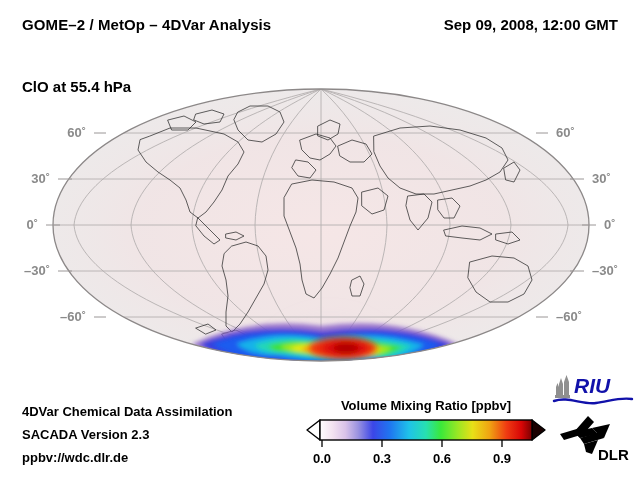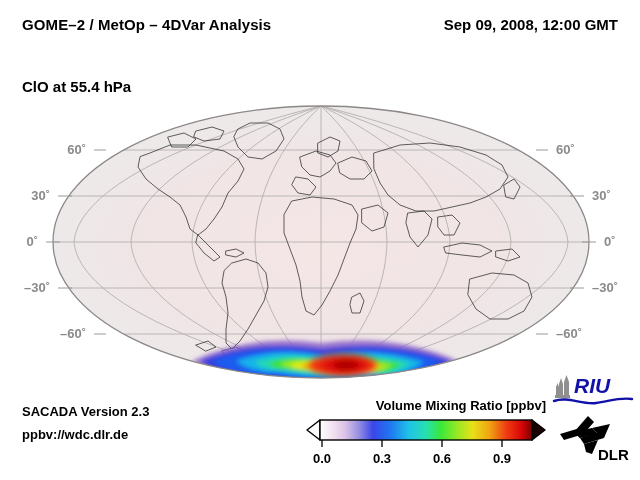--- a/index.html
+++ b/index.html
@@ -41,21 +41,21 @@
     top: 16px;
     font-size: 15px;
     font-weight: bold;
     white-space: nowrap;
   }
 
   
   #map-panel {
     position: absolute;
     left: 0px;
-    top: 101px;
+    top: 84px;
     width: 640px;
     height: 300px;
   }
   #map-svg {
     display: block;
   }
 
   .axis-label {
     font-family: "Liberation Sans", sans-serif;
     font-size: 13px;
@@ -80,21 +80,21 @@
     left: 306px;
     top: 398px;
     width: 240px;
     height: 72px;
   }
   #colorbar-title {
     position: absolute;
     left: 0;
     top: 0;
     width: 240px;
-    text-align: right;
+    text-align: center;
     font-size: 13px;
     font-weight: bold;
     white-space: nowrap;
   }
   #colorbar-svg {
     position: absolute;
     left: 0;
     top: 20px;
   }
   .cb-tick-label {
@@ -335,20 +335,21 @@
       <text class="axis-label" x="556" y="53" text-anchor="start">60˚</text>
       <text class="axis-label" x="592" y="99" text-anchor="start">30˚</text>
       <text class="axis-label" x="604" y="145" text-anchor="start">0˚</text>
       <text class="axis-label" x="592" y="191" text-anchor="start">–30˚</text>
       <text class="axis-label" x="556" y="237" text-anchor="start">–60˚</text>
     </g>
   </svg>
 </div>
 
 <div id="footer-lines">
+  <div>4DVar Chemical Data Assimilation</div>
   <div>SACADA Version 2.3</div>
   <div>ppbv://wdc.dlr.de</div>
 </div>
 
 <div id="colorbar-block">
   <div id="colorbar-title">Volume Mixing Ratio [ppbv]</div>
   <svg id="colorbar-svg" width="240" height="52" viewBox="0 0 240 52">
     <defs>
       <linearGradient id="cbGrad" x1="0%" y1="0%" x2="100%" y2="0%">
         <stop offset="0%" stop-color="#ffffff"></stop>

